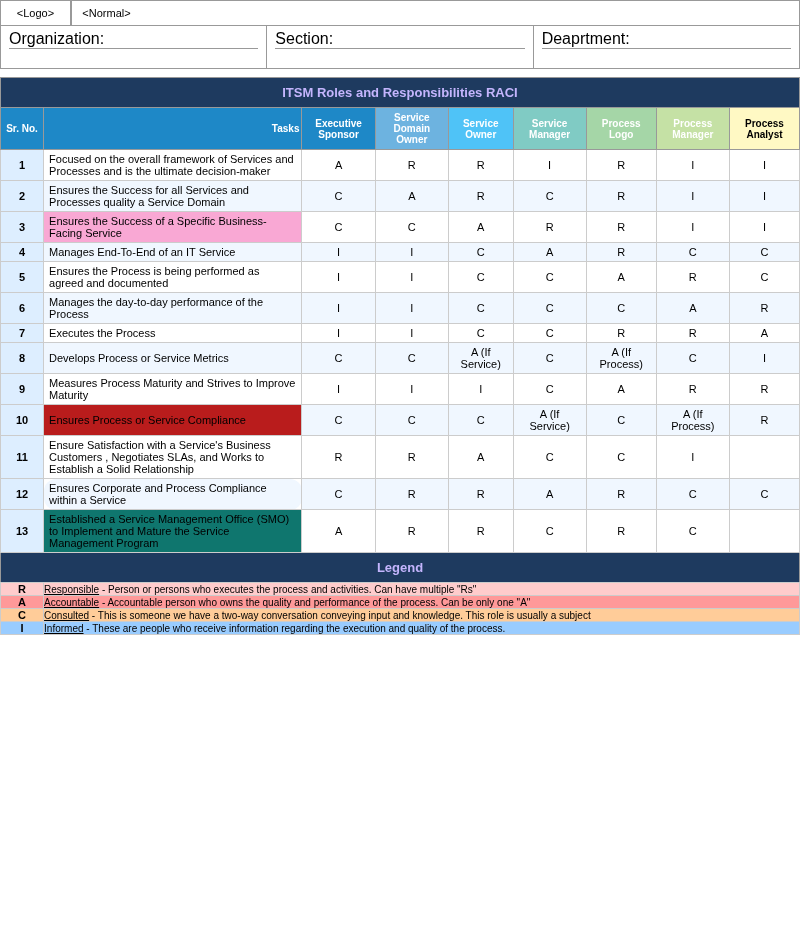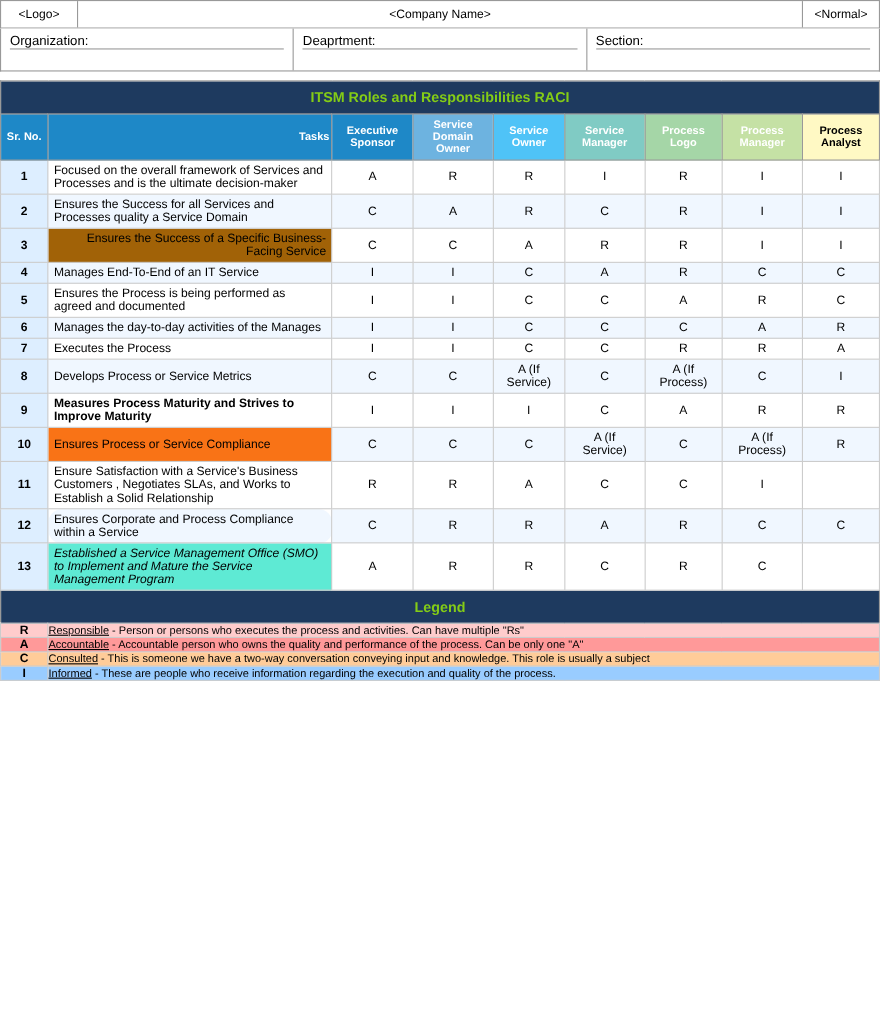--- a/index.html
+++ b/index.html
@@ -31,40 +31,40 @@
     .org-bar {
       display: flex;
       border: 1px solid #999;
       border-top: none;
       background: #fff;
     }
     .org-bar .org-cell {
       flex: 1;
       padding: 4px 8px;
       border-right: 1px solid #999;
-      font-size: 12px;
+      font-size: 16px;
     }
     .org-bar .org-cell:last-child { border-right: none; }
     .org-bar .org-cell .org-label { font-weight: normal; }
     .org-bar .org-value {
       border-top: 1px solid #999;
       height: 16px;
     }
 
     .spacer { height: 8px; }
 
     .main-table {
       width: 100%;
       border-collapse: collapse;
       border: 1px solid #999;
     }
 
     .title-row td {
       background: #1e3a5f;
-      color: #84cc16;
+      color: #c4b5fd;
       text-align: center;
       font-weight: bold;
       font-size: 13px;
       padding: 7px;
     }
 
     .header-row td {
       background: #1e88c7;
       color: #fff;
       font-weight: bold;
@@ -117,35 +117,34 @@
     .data-row:nth-child(odd) td { background: #fff; }
     .data-row:nth-child(even) td { background: #f5f5f5; }
     .data-row .sr-cell { background: #ddeeff !important; }
     .underline { text-decoration: underline; }
   </style>
 </head>
 <body>
 
 <div class="header-bar">
   <div class="logo">&lt;Logo&gt;</div>
-  <div class="company">&lt;Company Name&gt;</div>
   <div class="mode">&lt;Normal&gt;</div>
 </div>
 
 <div class="org-bar">
   <div class="org-cell">
     <span class="org-label">Organization:</span>
     <div class="org-value"></div>
   </div>
   <div class="org-cell">
-    <span class="org-label">Deaprtment:</span>
+    <span class="org-label">Section:</span>
     <div class="org-value"></div>
   </div>
   <div class="org-cell">
-    <span class="org-label">Section:</span>
+    <span class="org-label">Deaprtment:</span>
     <div class="org-value"></div>
   </div>
 </div>
 
 <div class="spacer"></div>
 
 <table class="main-table">
   <thead>
     <tr class="title-row">
       <td colspan="9">ITSM Roles and Responsibilities RACI</td>
@@ -180,21 +179,21 @@
         <td style="background: rgb(240, 247, 255);">C</td>
         <td style="background: rgb(240, 247, 255);">A</td>
         <td style="background: rgb(240, 247, 255);">R</td>
         <td style="background: rgb(240, 247, 255);">C</td>
         <td style="background: rgb(240, 247, 255);">R</td>
         <td style="background: rgb(240, 247, 255);">I</td>
         <td style="background: rgb(240, 247, 255);">I</td>
       </tr>
       <tr class="data-row">
         <td class="sr-cell" style="background: rgb(221, 238, 255);">3</td>
-        <td class="task-cell" style="background: #a16207; text-align: right;">Ensures the Success of a Specific Business-Facing Service</td>
+        <td class="task-cell" style="background: #f9a8d4;">Ensures the Success of a Specific Business-Facing Service</td>
         <td style="background: rgb(255, 255, 255);">C</td>
         <td style="background: rgb(255, 255, 255);">C</td>
         <td style="background: rgb(255, 255, 255);">A</td>
         <td style="background: rgb(255, 255, 255);">R</td>
         <td style="background: rgb(255, 255, 255);">R</td>
         <td style="background: rgb(255, 255, 255);">I</td>
         <td style="background: rgb(255, 255, 255);">I</td>
       </tr>
       <tr class="data-row">
         <td class="sr-cell" style="background: rgb(221, 238, 255);">4</td>
@@ -213,21 +212,21 @@
         <td style="background: rgb(255, 255, 255);">I</td>
         <td style="background: rgb(255, 255, 255);">I</td>
         <td style="background: rgb(255, 255, 255);">C</td>
         <td style="background: rgb(255, 255, 255);">C</td>
         <td style="background: rgb(255, 255, 255);">A</td>
         <td style="background: rgb(255, 255, 255);">R</td>
         <td style="background: rgb(255, 255, 255);">C</td>
       </tr>
       <tr class="data-row">
         <td class="sr-cell" style="background: rgb(221, 238, 255);">6</td>
-        <td class="task-cell" style="background: rgb(240, 247, 255);">Manages the day-to-day activities of the Manages</td>
+        <td class="task-cell" style="background: rgb(240, 247, 255);">Manages the day-to-day performance of the Process</td>
         <td style="background: rgb(240, 247, 255);">I</td>
         <td style="background: rgb(240, 247, 255);">I</td>
         <td style="background: rgb(240, 247, 255);">C</td>
         <td style="background: rgb(240, 247, 255);">C</td>
         <td style="background: rgb(240, 247, 255);">C</td>
         <td style="background: rgb(240, 247, 255);">A</td>
         <td style="background: rgb(240, 247, 255);">R</td>
       </tr>
       <tr class="data-row">
         <td class="sr-cell" style="background: rgb(221, 238, 255);">7</td>
@@ -246,32 +245,32 @@
         <td style="background: rgb(240, 247, 255);">C</td>
         <td style="background: rgb(240, 247, 255);">C</td>
         <td style="background: rgb(240, 247, 255);">A (If Service)</td>
         <td style="background: rgb(240, 247, 255);">C</td>
         <td style="background: rgb(240, 247, 255);">A (If Process)</td>
         <td style="background: rgb(240, 247, 255);">C</td>
         <td style="background: rgb(240, 247, 255);">I</td>
       </tr>
       <tr class="data-row">
         <td class="sr-cell" style="background: rgb(221, 238, 255);">9</td>
-        <td class="task-cell" style="background: rgb(255, 255, 255); font-weight: bold;">Measures Process Maturity and Strives to Improve Maturity</td>
+        <td class="task-cell" style="background: rgb(255, 255, 255);">Measures Process Maturity and Strives to Improve Maturity</td>
         <td style="background: rgb(255, 255, 255);">I</td>
         <td style="background: rgb(255, 255, 255);">I</td>
         <td style="background: rgb(255, 255, 255);">I</td>
         <td style="background: rgb(255, 255, 255);">C</td>
         <td style="background: rgb(255, 255, 255);">A</td>
         <td style="background: rgb(255, 255, 255);">R</td>
         <td style="background: rgb(255, 255, 255);">R</td>
       </tr>
       <tr class="data-row">
         <td class="sr-cell" style="background: rgb(221, 238, 255);">10</td>
-        <td class="task-cell" style="background: #f97316;">Ensures Process or Service Compliance</td>
+        <td class="task-cell" style="background: #b91c1c;">Ensures Process or Service Compliance</td>
         <td style="background: rgb(240, 247, 255);">C</td>
         <td style="background: rgb(240, 247, 255);">C</td>
         <td style="background: rgb(240, 247, 255);">C</td>
         <td style="background: rgb(240, 247, 255);">A (If Service)</td>
         <td style="background: rgb(240, 247, 255);">C</td>
         <td style="background: rgb(240, 247, 255);">A (If Process)</td>
         <td style="background: rgb(240, 247, 255);">R</td>
       </tr>
       <tr class="data-row">
         <td class="sr-cell" style="background: rgb(221, 238, 255);">11</td>
@@ -290,21 +289,21 @@
         <td style="background: rgb(240, 247, 255);">C</td>
         <td style="background: rgb(240, 247, 255);">R</td>
         <td style="background: rgb(240, 247, 255);">R</td>
         <td style="background: rgb(240, 247, 255);">A</td>
         <td style="background: rgb(240, 247, 255);">R</td>
         <td style="background: rgb(240, 247, 255);">C</td>
         <td style="background: rgb(240, 247, 255);">C</td>
       </tr>
       <tr class="data-row">
         <td class="sr-cell" style="background: rgb(221, 238, 255);">13</td>
-        <td class="task-cell" style="background: #5eead4; font-style: italic;">Established a Service Management Office (SMO) to Implement and Mature the Service Management Program</td>
+        <td class="task-cell" style="background: #0f766e;">Established a Service Management Office (SMO) to Implement and Mature the Service Management Program</td>
         <td style="background: rgb(255, 255, 255);">A</td>
         <td style="background: rgb(255, 255, 255);">R</td>
         <td style="background: rgb(255, 255, 255);">R</td>
         <td style="background: rgb(255, 255, 255);">C</td>
         <td style="background: rgb(255, 255, 255);">R</td>
         <td style="background: rgb(255, 255, 255);">C</td>
         <td style="background: rgb(255, 255, 255);"></td>
       </tr>
     </tbody>
   <tfoot>

